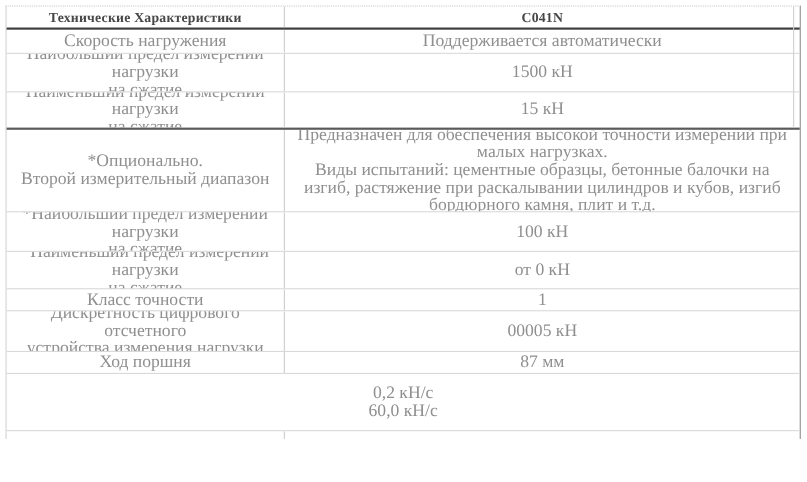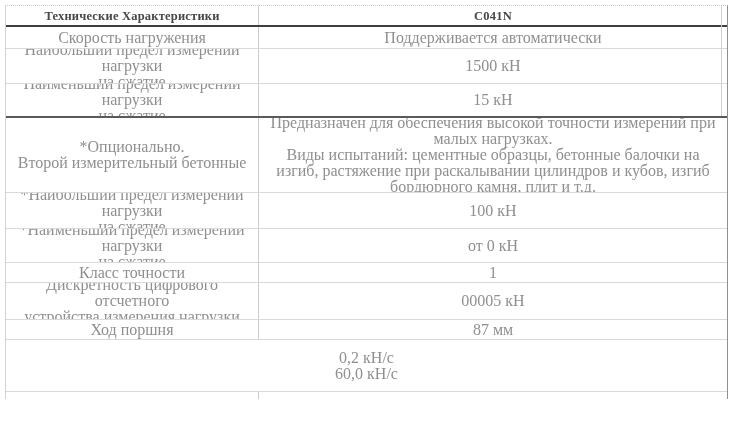--- a/index.html
+++ b/index.html
@@ -59,21 +59,21 @@
     </div>
 
     <div class="row thick" style="height:34px">
       <div class="cl">Наименьший предел измерений нагрузки
 на сжатие</div>
       <div class="cr">15 кН</div>
     </div>
 
     <div class="row" style="height:75px">
       <div class="cl">*Опционально.
-Второй измерительный бетонные</div>
+Второй измерительный диапазон</div>
       <div class="cr">Предназначен для обеспечения высокой точности измерений при малых нагрузках.
 Виды испытаний: цементные образцы, бетонные балочки на изгиб, растяжение при раскалывании цилиндров и кубов, изгиб бордюрного камня, плит и т.д.</div>
     </div>
 
     <div class="row" style="height:36px">
       <div class="cl">*Наибольший предел измерений нагрузки
 на сжатие</div>
       <div class="cr">100 кН</div>
     </div>
 

